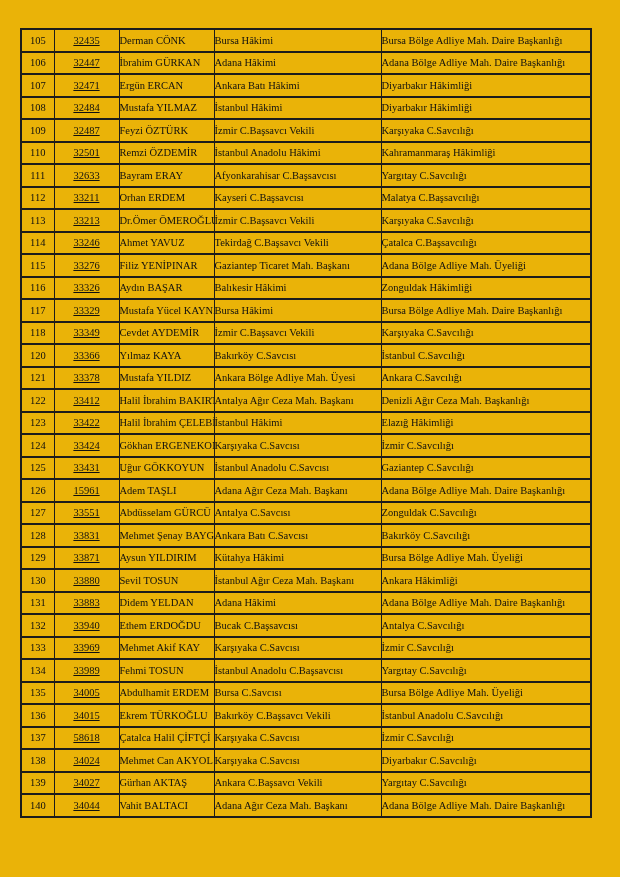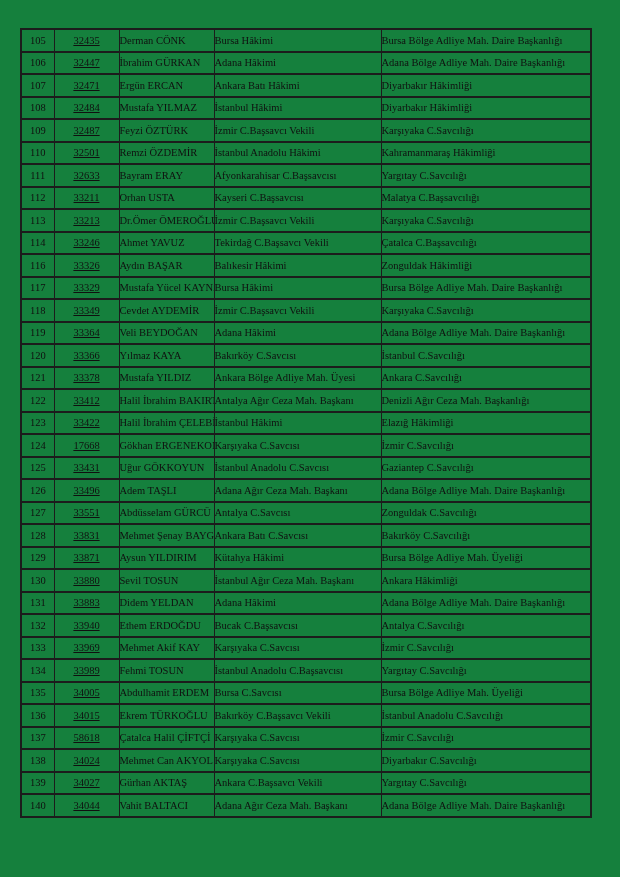--- a/index.html
+++ b/index.html
@@ -1,17 +1,17 @@
 <!DOCTYPE html>
 <html><head>
 <meta charset="utf-8">
 <style>
   html,body{margin:0;padding:0;background:#e8e8e8;}
   .page{
-    width:620px;height:877px;background:#15803d;position:relative;
+    width:620px;height:877px;background:#eab308;position:relative;
     font-family:"Liberation Serif", serif;
     overflow:hidden;
   }
   table.list{
     position:absolute;left:20px;top:28px;
     width:570px;table-layout:fixed;border-collapse:collapse;
     border:2.5px solid #1c1c1c;
   }
   table.list td{
     border:1.5px solid #1c1c1c;
@@ -85,39 +85,46 @@
         <tr>
           <td class="c0">111</td>
           <td class="c1">32633</td>
           <td class="c2">Bayram ERAY</td>
           <td class="c3">Afyonkarahisar C.Başsavcısı</td>
           <td class="c4">Yargıtay C.Savcılığı</td>
         </tr>
         <tr>
           <td class="c0">112</td>
           <td class="c1">33211</td>
-          <td class="c2">Orhan USTA</td>
+          <td class="c2">Orhan ERDEM</td>
           <td class="c3">Kayseri C.Başsavcısı</td>
           <td class="c4">Malatya C.Başsavcılığı</td>
         </tr>
         <tr>
           <td class="c0">113</td>
           <td class="c1">33213</td>
           <td class="c2">Dr.Ömer ÖMEROĞLU</td>
           <td class="c3">İzmir C.Başsavcı Vekili</td>
           <td class="c4">Karşıyaka C.Savcılığı</td>
         </tr>
         <tr>
           <td class="c0">114</td>
           <td class="c1">33246</td>
           <td class="c2">Ahmet YAVUZ</td>
           <td class="c3">Tekirdağ C.Başsavcı Vekili</td>
           <td class="c4">Çatalca C.Başsavcılığı</td>
         </tr>
         <tr>
+          <td class="c0">115</td>
+          <td class="c1">33276</td>
+          <td class="c2">Filiz YENİPINAR</td>
+          <td class="c3">Gaziantep Ticaret Mah. Başkanı</td>
+          <td class="c4">Adana Bölge Adliye Mah. Üyeliği</td>
+        </tr>
+        <tr>
           <td class="c0">116</td>
           <td class="c1">33326</td>
           <td class="c2">Aydın BAŞAR</td>
           <td class="c3">Balıkesir Hâkimi</td>
           <td class="c4">Zonguldak Hâkimliği</td>
         </tr>
         <tr>
           <td class="c0">117</td>
           <td class="c1">33329</td>
           <td class="c2">Mustafa Yücel KAYNAR</td>
@@ -125,27 +132,20 @@
           <td class="c4">Bursa Bölge Adliye Mah. Daire Başkanlığı</td>
         </tr>
         <tr>
           <td class="c0">118</td>
           <td class="c1">33349</td>
           <td class="c2">Cevdet AYDEMİR</td>
           <td class="c3">İzmir C.Başsavcı Vekili</td>
           <td class="c4">Karşıyaka C.Savcılığı</td>
         </tr>
         <tr>
-          <td class="c0">119</td>
-          <td class="c1">33364</td>
-          <td class="c2">Veli BEYDOĞAN</td>
-          <td class="c3">Adana Hâkimi</td>
-          <td class="c4">Adana Bölge Adliye Mah. Daire Başkanlığı</td>
-        </tr>
-        <tr>
           <td class="c0">120</td>
           <td class="c1">33366</td>
           <td class="c2">Yılmaz KAYA</td>
           <td class="c3">Bakırköy C.Savcısı</td>
           <td class="c4">İstanbul C.Savcılığı</td>
         </tr>
         <tr>
           <td class="c0">121</td>
           <td class="c1">33378</td>
           <td class="c2">Mustafa YILDIZ</td>
@@ -161,35 +161,35 @@
         </tr>
         <tr>
           <td class="c0">123</td>
           <td class="c1">33422</td>
           <td class="c2">Halil İbrahim ÇELEBİ</td>
           <td class="c3">İstanbul Hâkimi</td>
           <td class="c4">Elazığ Hâkimliği</td>
         </tr>
         <tr>
           <td class="c0">124</td>
-          <td class="c1">17668</td>
+          <td class="c1">33424</td>
           <td class="c2">Gökhan ERGENEKON</td>
           <td class="c3">Karşıyaka C.Savcısı</td>
           <td class="c4">İzmir C.Savcılığı</td>
         </tr>
         <tr>
           <td class="c0">125</td>
           <td class="c1">33431</td>
           <td class="c2">Uğur GÖKKOYUN</td>
           <td class="c3">İstanbul Anadolu C.Savcısı</td>
           <td class="c4">Gaziantep C.Savcılığı</td>
         </tr>
         <tr>
           <td class="c0">126</td>
-          <td class="c1">33496</td>
+          <td class="c1">15961</td>
           <td class="c2">Adem TAŞLI</td>
           <td class="c3">Adana Ağır Ceza Mah. Başkanı</td>
           <td class="c4">Adana Bölge Adliye Mah. Daire Başkanlığı</td>
         </tr>
         <tr>
           <td class="c0">127</td>
           <td class="c1">33551</td>
           <td class="c2">Abdüsselam GÜRCÜ</td>
           <td class="c3">Antalya C.Savcısı</td>
           <td class="c4">Zonguldak C.Savcılığı</td>

